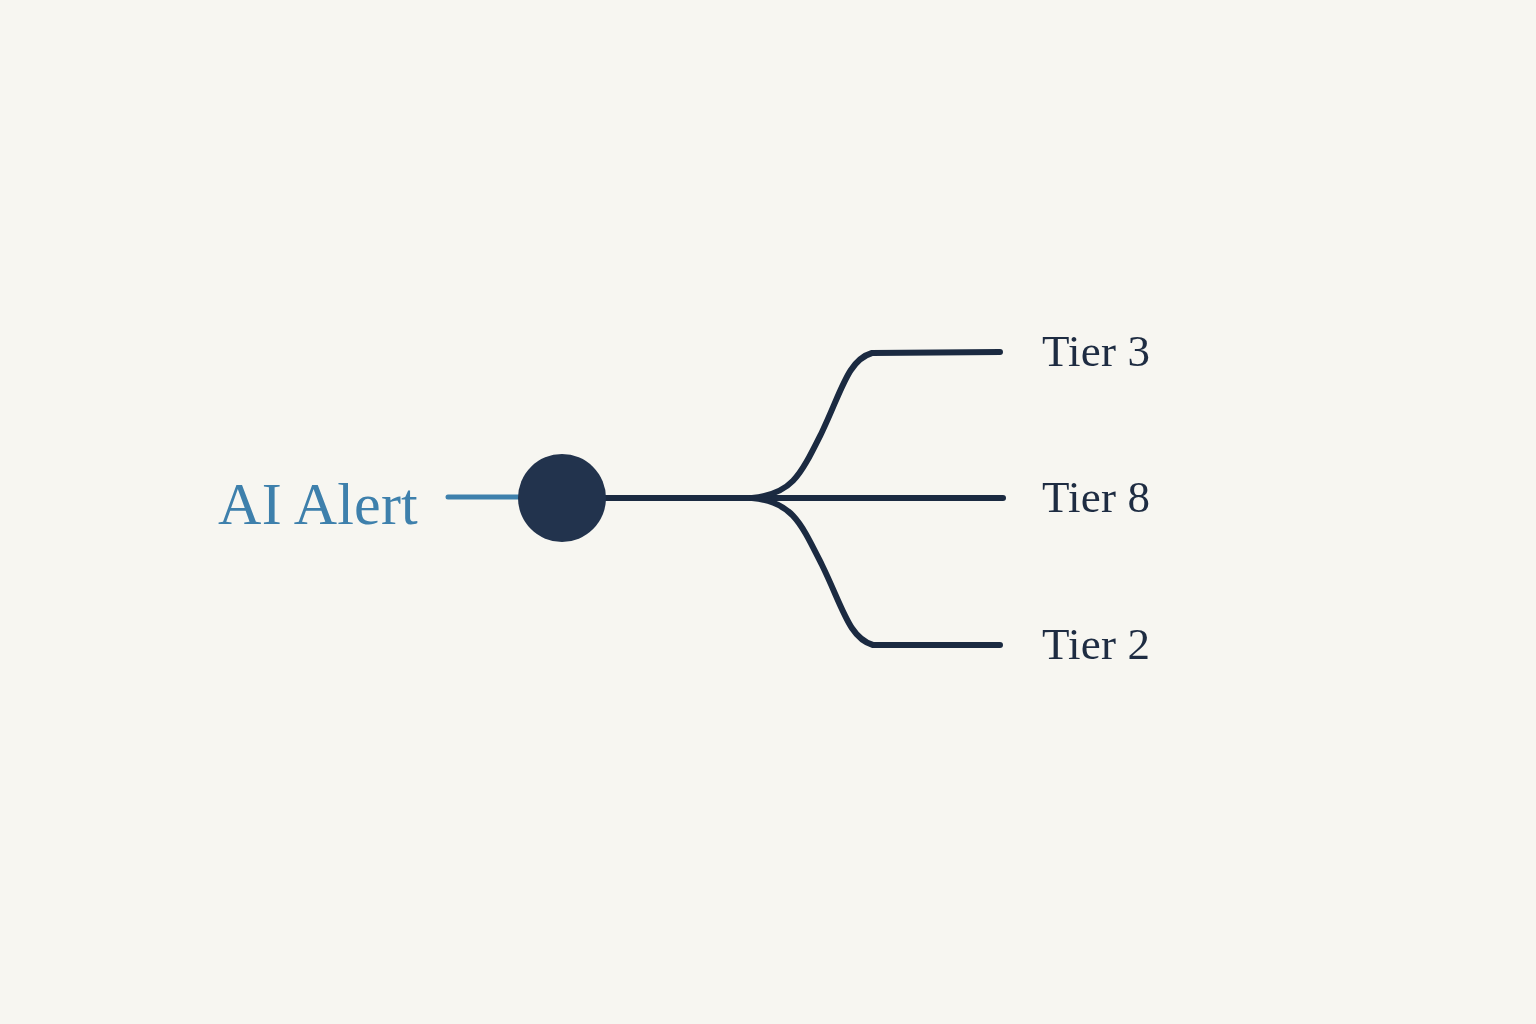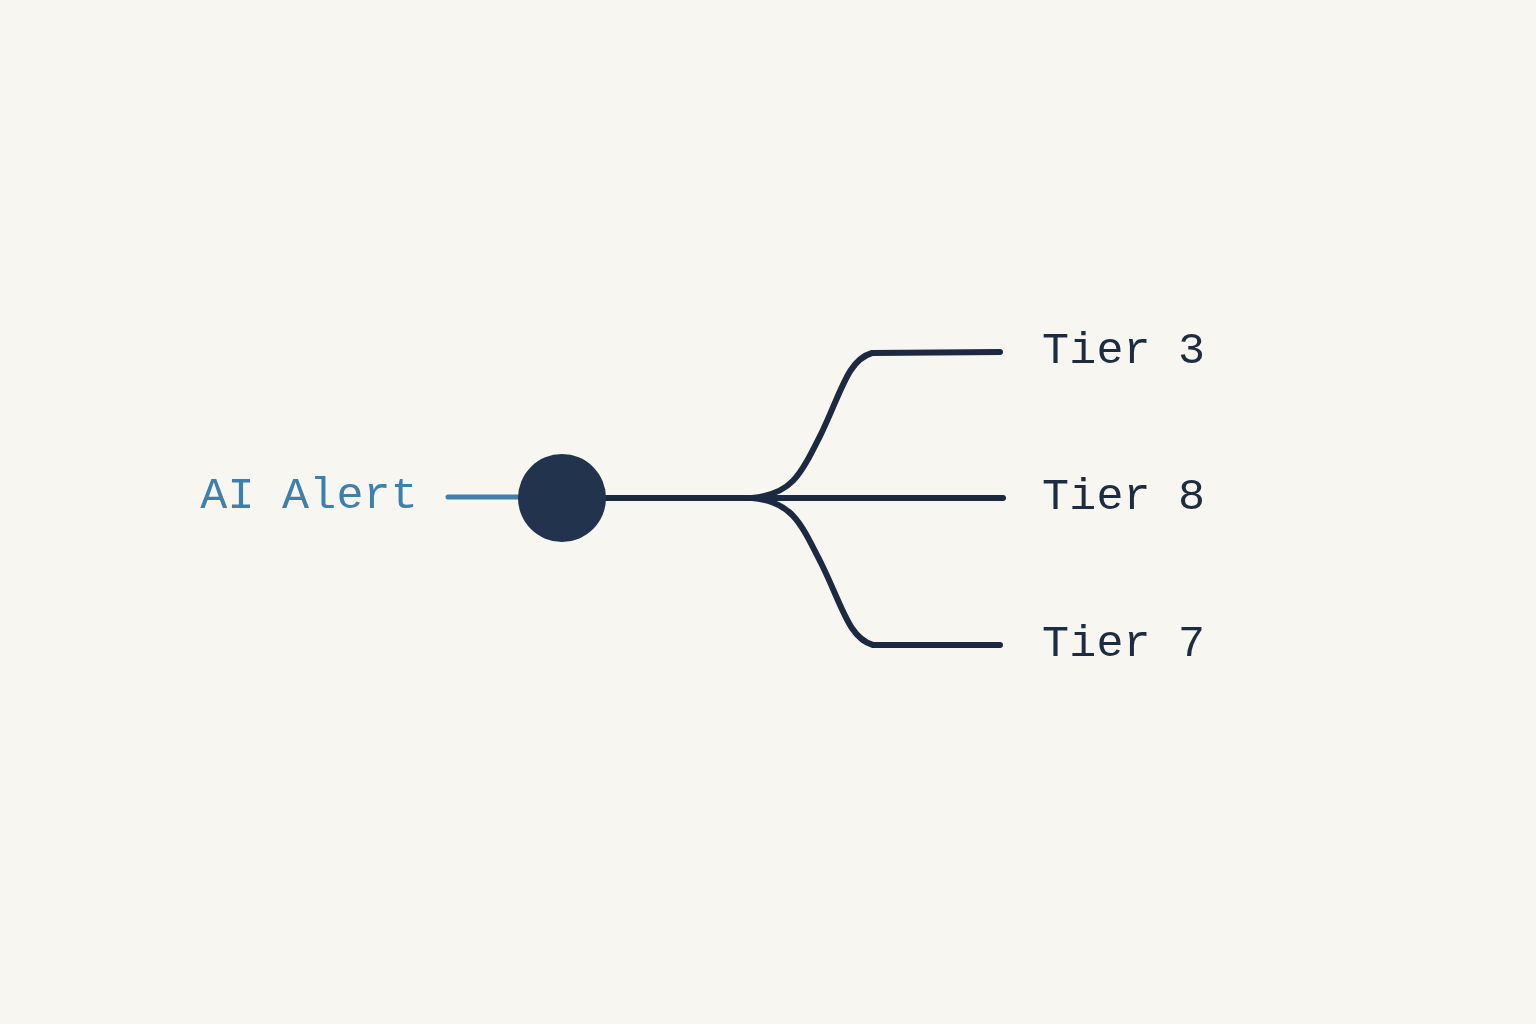--- a/index.html
+++ b/index.html
@@ -24,28 +24,28 @@
     position: absolute;
     left: 0;
     top: 0;
     width: 1536px;
     height: 1024px;
     display: block;
   }
   .label {
     position: absolute;
     white-space: nowrap;
-    font-family: Liberation Mono, monospace;
+    font-family: Liberation Serif, serif;
     font-weight: 400;
     letter-spacing: 0.2px;
     line-height: 1;
     user-select: none;
   }
   .source-label {
-    font-size: 45px;
+    font-size: 60px;
     color: #3E80AC;
     right: 1118px;
     top: 474px;
     text-align: right;
   }
   .tier-label {
     font-size: 45px;
     color: #1E2C42;
     left: 1042px;
   }
@@ -70,15 +70,15 @@
 
     <circle cx="562" cy="498" r="44" fill="#22334D"></circle>
   </svg>
 
   <div class="label source-label">AI Alert</div>
 
   <div class="label tier-label tier-top">Tier 3</div>
 
   <div class="label tier-label tier-middle">Tier 8</div>
 
-  <div class="label tier-label tier-bottom">Tier 7</div>
+  <div class="label tier-label tier-bottom">Tier 2</div>
 
 </div>
 
 </body></html>

